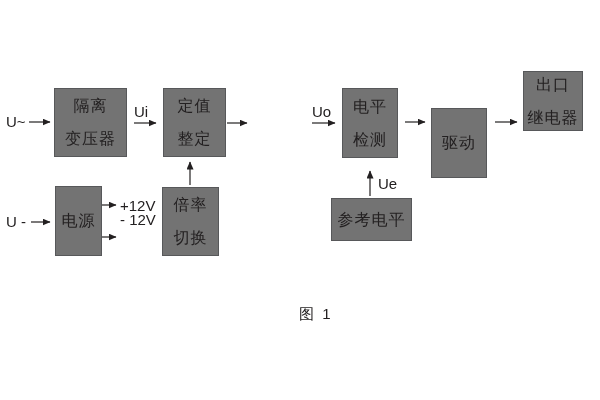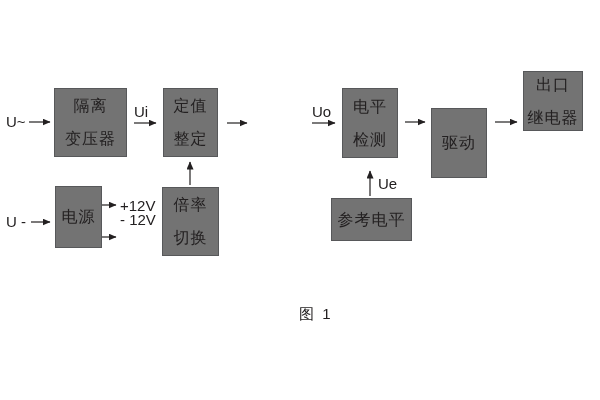--- a/index.html
+++ b/index.html
@@ -85,42 +85,42 @@
     <line x1="190" y1="185" x2="190" y2="162" marker-end="url(#ah)"></line>
 
     <line x1="370" y1="196" x2="370" y2="171" marker-end="url(#ah)"></line>
   </svg>
 
   <div class="block" style="left:54px;top:88px;width:73px;height:69px;">
     <span>隔离</span>
     <span>变压器</span>
   </div>
 
-  <div class="block" style="left:163px;top:88px;width:55px;height:69px;">
+  <div class="block" style="left:163px;top:88px;width:63px;height:69px;">
     <span>定值</span>
     <span>整定</span>
   </div>
 
 
   <div class="block" style="left:342px;top:88px;width:56px;height:70px;">
     <span>电平</span>
     <span>检测</span>
   </div>
 
   <div class="block" style="left:431px;top:88px;width:56px;height:70px;margin-top:20px;">
     <span>驱动</span>
 
   </div>
 
   <div class="block" style="left:523px;top:71px;width:60px;height:60px;">
     <span>出口</span>
     <span>继电器</span>
   </div>
 
-  <div class="block" style="left:55px;top:186px;width:47px;height:62px;">
+  <div class="block" style="left:55px;top:186px;width:47px;height:70px;">
     <span>电源</span>
 
   </div>
 
   <div class="block" style="left:162px;top:187px;width:57px;height:69px;">
     <span>倍率</span>
     <span>切换</span>
   </div>
 
   <div class="block" style="left:331px;top:198px;width:81px;height:43px;row-gap:0;">

